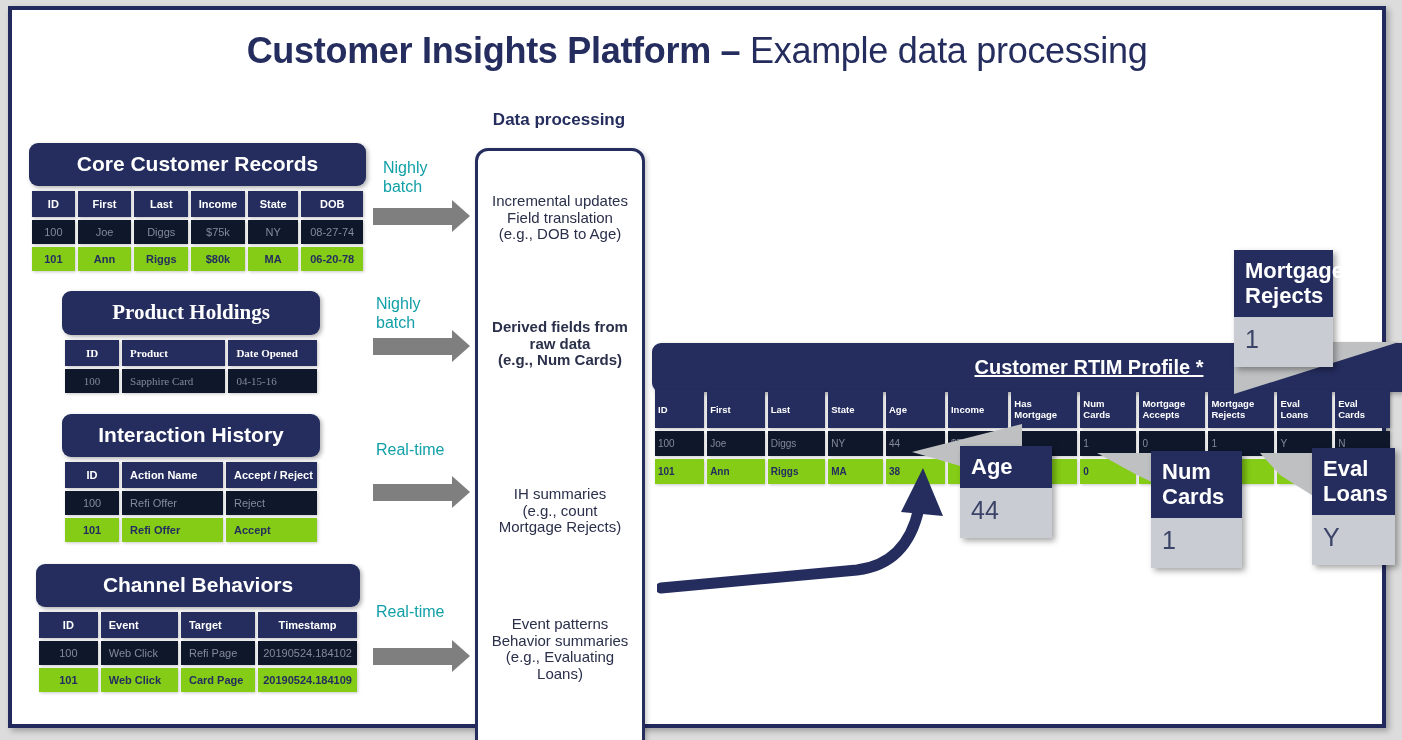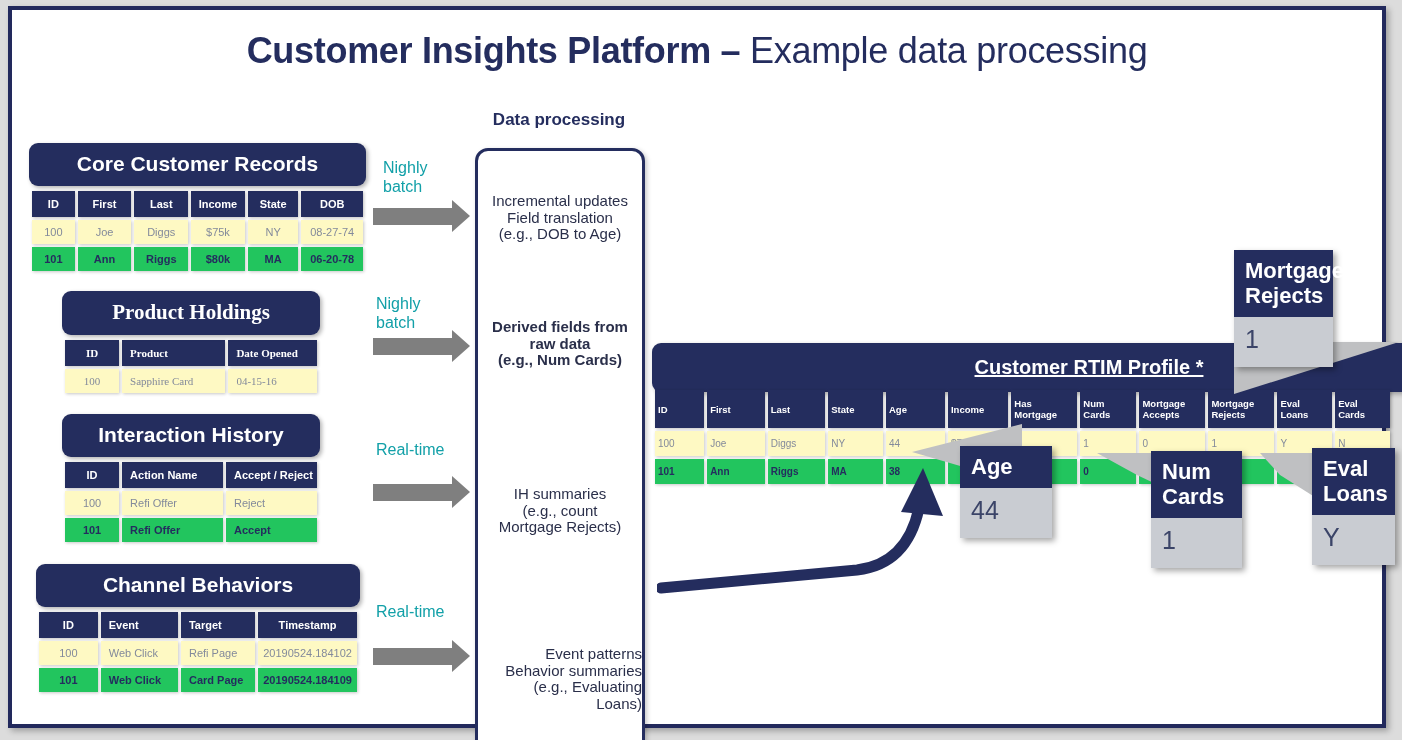--- a/index.html
+++ b/index.html
@@ -45,22 +45,22 @@
   table.tbl th{
     background:#242d5e;color:#ffffff;
     font-size:11px;font-weight:bold;
     padding:7px 4px;text-align:center;
     box-shadow:1px 1px 3px rgba(0,0,0,0.25);
   }
   table.tbl td{
     font-size:11px;padding:6px 4px;text-align:center;
     box-shadow:1px 1px 3px rgba(0,0,0,0.22);
   }
-  tr.r1 td{background:#fef9c3;color:#838a9b;font-weight:normal;}
-  tr.r2 td{background:#22c55e;color:#242d5e;font-weight:bold;}
+  tr.r1 td{background:#0f172a;color:#838a9b;font-weight:normal;}
+  tr.r2 td{background:#84cc16;color:#242d5e;font-weight:bold;}
 
   
   .garrow{
     position:absolute;background:#7f7f7f;
     height:17px;
   }
   .garrow:after{
     content:"";position:absolute;right:-17px;top:-8px;
     border-top:16.5px solid transparent;
     border-bottom:16.5px solid transparent;
@@ -275,21 +275,21 @@
   <div class="dp-box" style="left:463px;top:138px;width:170px;height:662px;">
     <div class="dp-item" style="top:42px;white-space:pre-line;">Incremental updates
 Field translation
 (e.g., DOB to Age)</div>
     <div class="dp-item" style="top:168px;white-space:pre-line;font-weight:bold;">Derived fields from
 raw data
 (e.g., Num Cards)</div>
     <div class="dp-item" style="top:311px;white-space:pre-line;margin-top:24px;">IH summaries
 (e.g., count
 Mortgage Rejects)</div>
-    <div class="dp-item" style="top:495px;white-space:pre-line;text-align:right;">Event patterns
+    <div class="dp-item" style="top:465px;white-space:pre-line;">Event patterns
 Behavior summaries
 (e.g., Evaluating
 Loans)</div>
   </div>
 
   <svg class="curvearrow" style="left:645px;top:430px;" width="290" height="160" viewBox="0 0 290 160">
     <path d="M4,148 L200,130 Q250,124 262,68" stroke="#242d5e" stroke-width="11" fill="none" stroke-linecap="round"></path>
     <polygon points="266,28 286,76 244,72" fill="#242d5e"></polygon>
   </svg>
 

